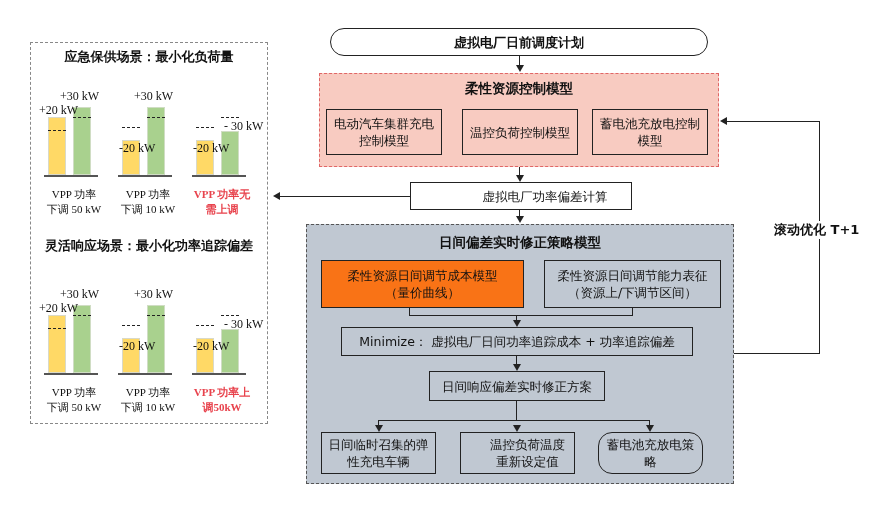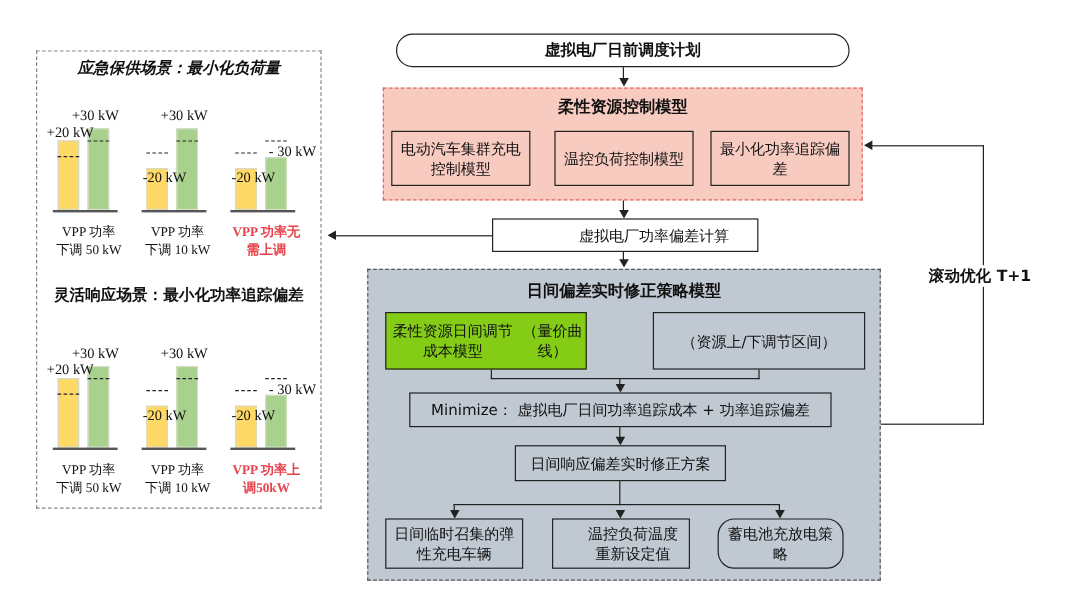--- a/index.html
+++ b/index.html
@@ -19,21 +19,21 @@
   .base{position:absolute;height:2px;background:#555;}
   .lbl{position:absolute;font-family:"Liberation Serif",serif;font-size:12px;white-space:nowrap;}
   .cap{position:absolute;font-size:11px;text-align:center;line-height:15px;font-family:"Liberation Serif",serif;}
   .red{color:#e8434d;font-weight:bold;}
 </style>
 </head>
 <body>
 
 <div class="panel" style="left:30px;top:42px;width:238px;height:382px;"></div>
 
-<div class="title" style="left:30px;top:48px;width:238px;font-size:13px;font-style:italic;">应急保供场景：最小化负荷量</div>
+<div class="title" style="left:30px;top:48px;width:238px;font-size:13px;">应急保供场景：最小化负荷量</div>
 <div class="title" style="left:30px;top:237px;width:238px;font-size:13px;">灵活响应场景：最小化功率追踪偏差</div>
 
 <div id="bars1">
     <div class="bar yellow" style="left:48px;top:117px;width:18px;height:58px;"></div>
     <div class="bar green" style="left:73px;top:107px;width:18px;height:68px;"></div>
     <div class="base" style="left:44px;top:175px;width:54px;"></div>
     <div class="dash" style="left:48px;top:130px;width:18px;"></div>
     <div class="dash" style="left:73px;top:117px;width:18px;"></div>
     <div class="lbl" style="left:39px;top:103px;">+20 kW</div>
     <div class="lbl" style="left:60px;top:89px;">+30 kW</div>
@@ -111,40 +111,41 @@
 
 <div class="panel" style="left:319px;top:73px;width:400px;height:94px;background:#f8cbc1;border-color:#e06666;"></div>
 <div class="title" style="left:319px;top:80px;width:400px;">柔性资源控制模型</div>
 <div class="box" style="left:326px;top:109px;width:116px;height:46px;background:#f8cbc1;">
     <span style="padding:0 4px;">电动汽车集群充电控制模型</span>
   </div>
 <div class="box" style="left:462px;top:109px;width:116px;height:46px;background:#f8cbc1;">
     <span>温控负荷控制模型</span>
   </div>
 <div class="box" style="left:592px;top:109px;width:116px;height:46px;background:#f8cbc1;">
-    <span style="padding:0 4px;">最小化功率追踪偏差</span>
+    <span style="padding:0 4px;">蓄电池充放电控制模型</span>
   </div>
 
 <div class="vline" style="left:519px;top:167px;height:9px;"></div>
 <div class="arr-d" style="left:516px;top:175px;"></div>
 
 <div class="box" style="left:410px;top:182px;width:222px;height:28px;padding-left:48px;">
   <span>虚拟电厂功率偏差计算</span>
 </div>
 <div class="vline" style="left:519px;top:210px;height:7px;"></div>
 <div class="arr-d" style="left:516px;top:216px;"></div>
 
 <div class="panel" style="left:306px;top:224px;width:428px;height:260px;background:#c0c8d2;border-color:#555;"></div>
 <div class="title" style="left:306px;top:234px;width:428px;">日间偏差实时修正策略模型</div>
 
-<div class="box" style="left:321px;top:260px;width:168px;height:48px;background:#84cc16;flex-direction:row;">
+<div class="box" style="left:321px;top:260px;width:203px;height:48px;background:#f97316;flex-direction:column;">
   <span>柔性资源日间调节成本模型</span>
   <span>（量价曲线）</span>
 </div>
 <div class="box" style="left:544px;top:260px;width:177px;height:48px;background:#c0c8d2;flex-direction:column;">
+  <span>柔性资源日间调节能力表征</span>
   <span>（资源上/下调节区间）</span>
 </div>
 <div class="vline" style="left:409px;top:308px;height:8px;"></div>
 <div class="vline" style="left:632px;top:308px;height:8px;"></div>
 <div class="hline" style="left:409px;top:315px;width:224px;"></div>
 <div class="vline" style="left:516px;top:315px;height:6px;"></div>
 <div class="arr-d" style="left:513px;top:320px;"></div>
 
 <div class="box" style="left:341px;top:327px;width:352px;height:29px;background:#c0c8d2;">
   <span>Minimize： 虚拟电厂日间功率追踪成本 + 功率追踪偏差</span>

